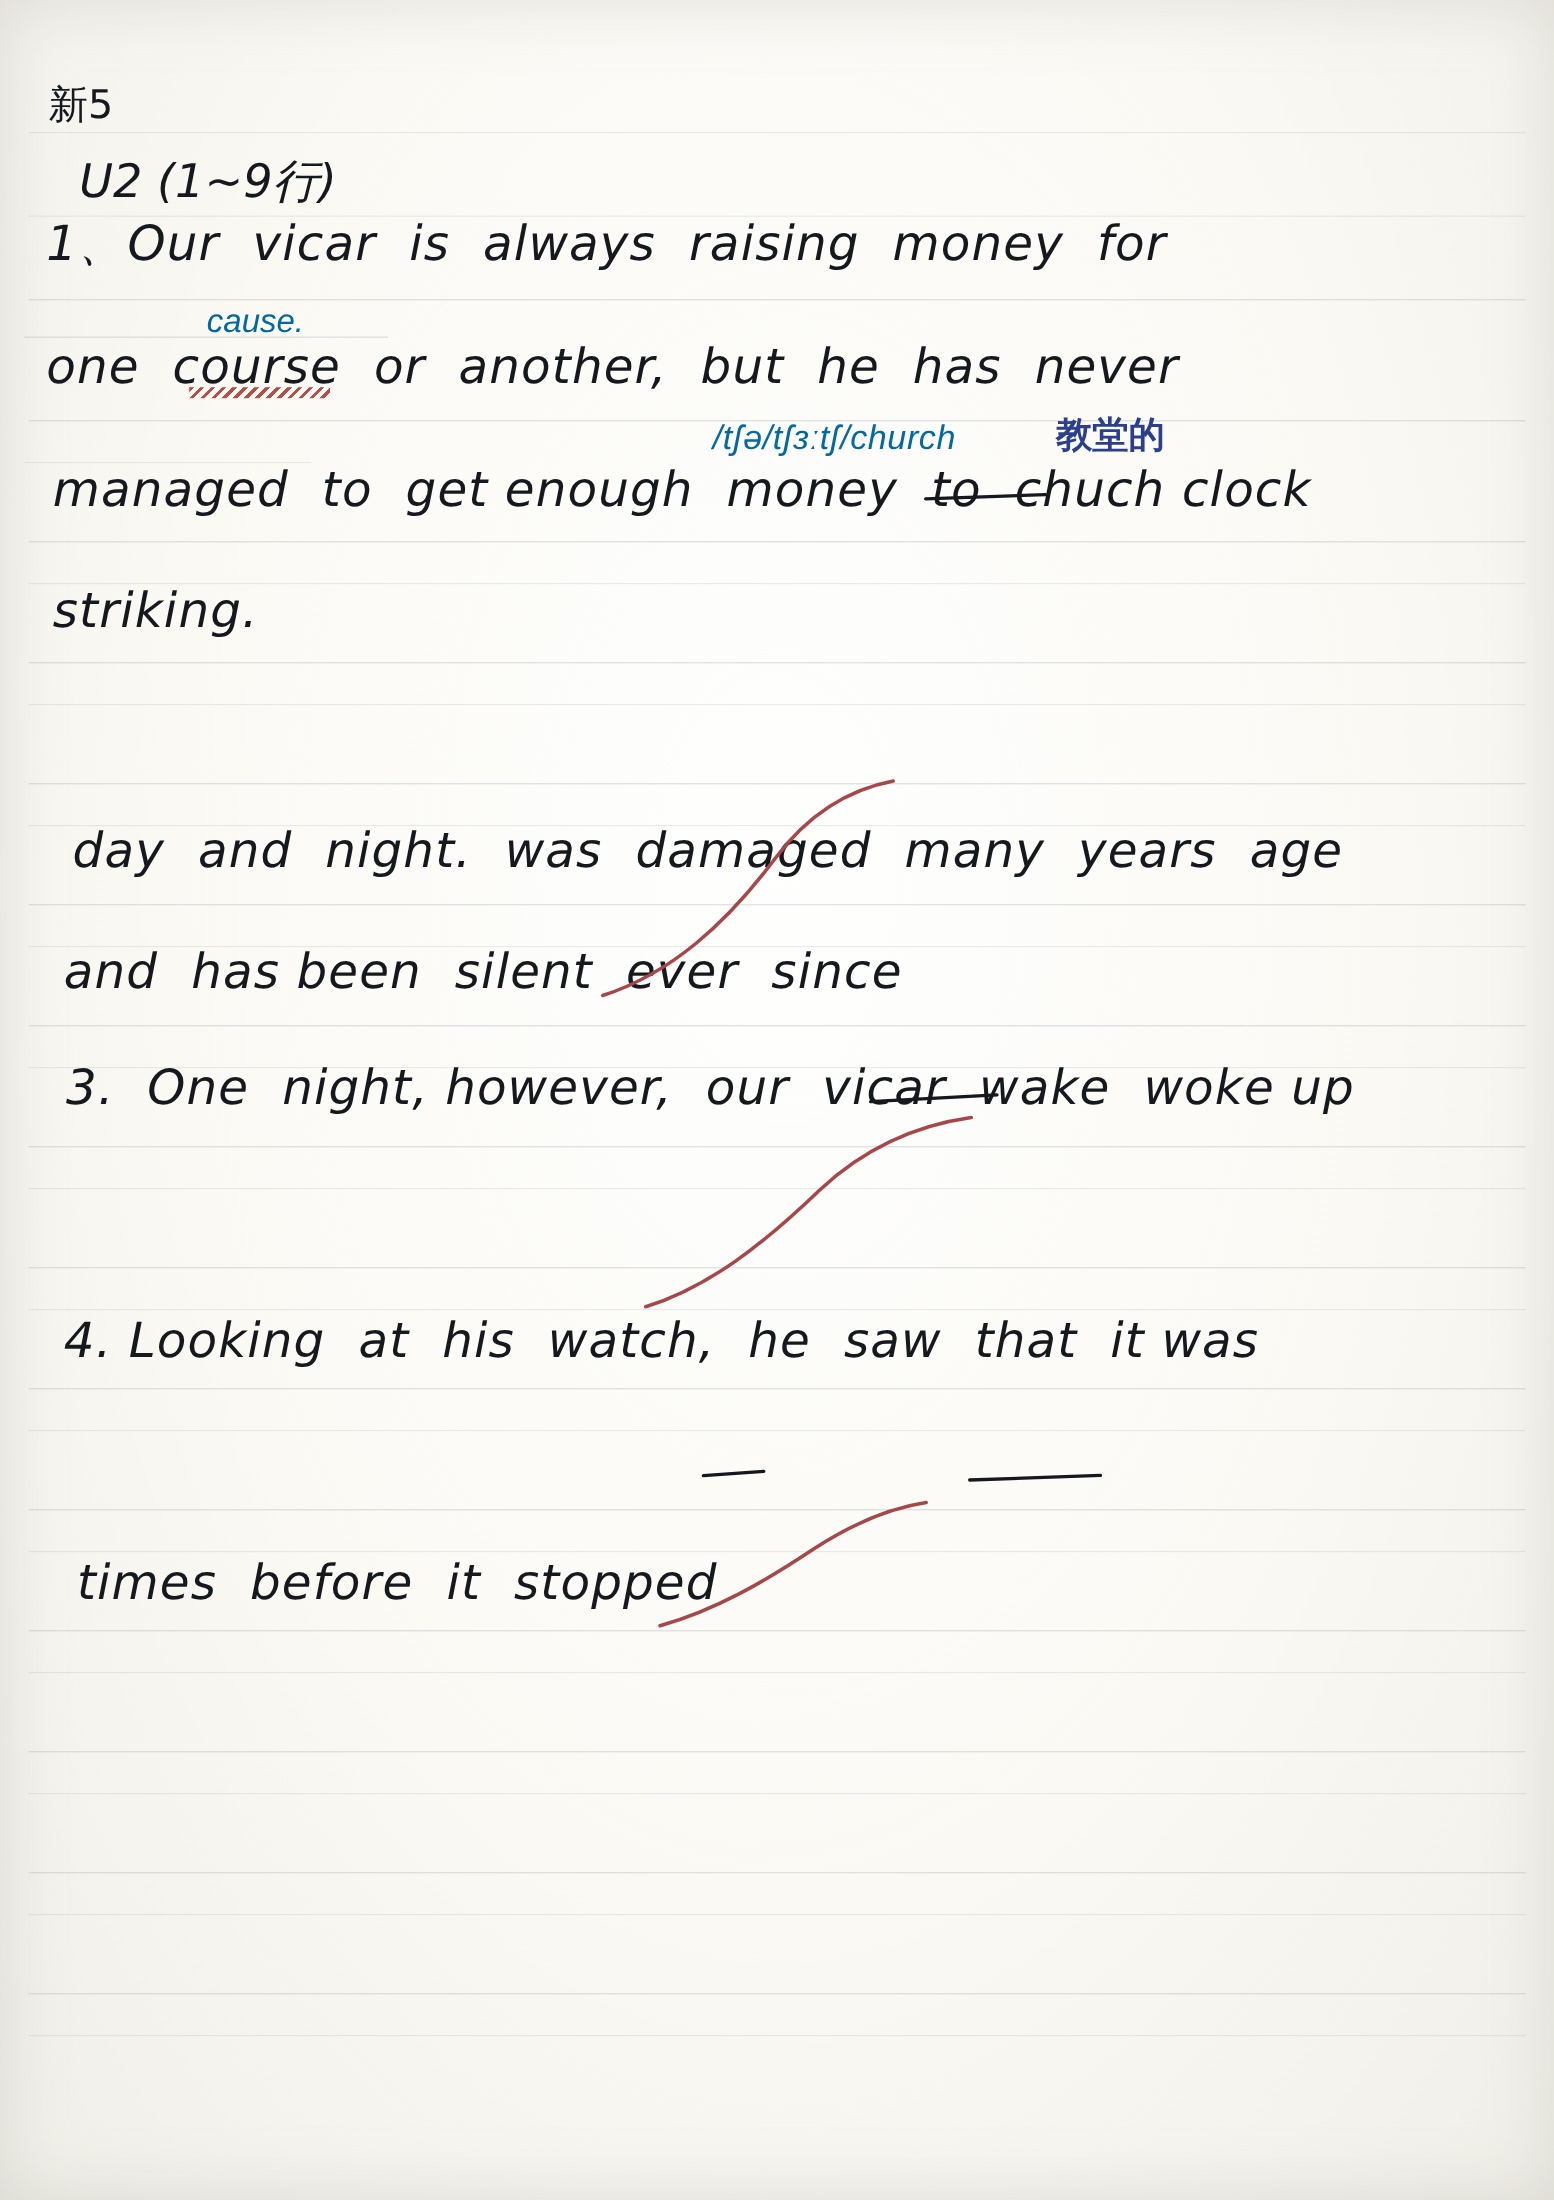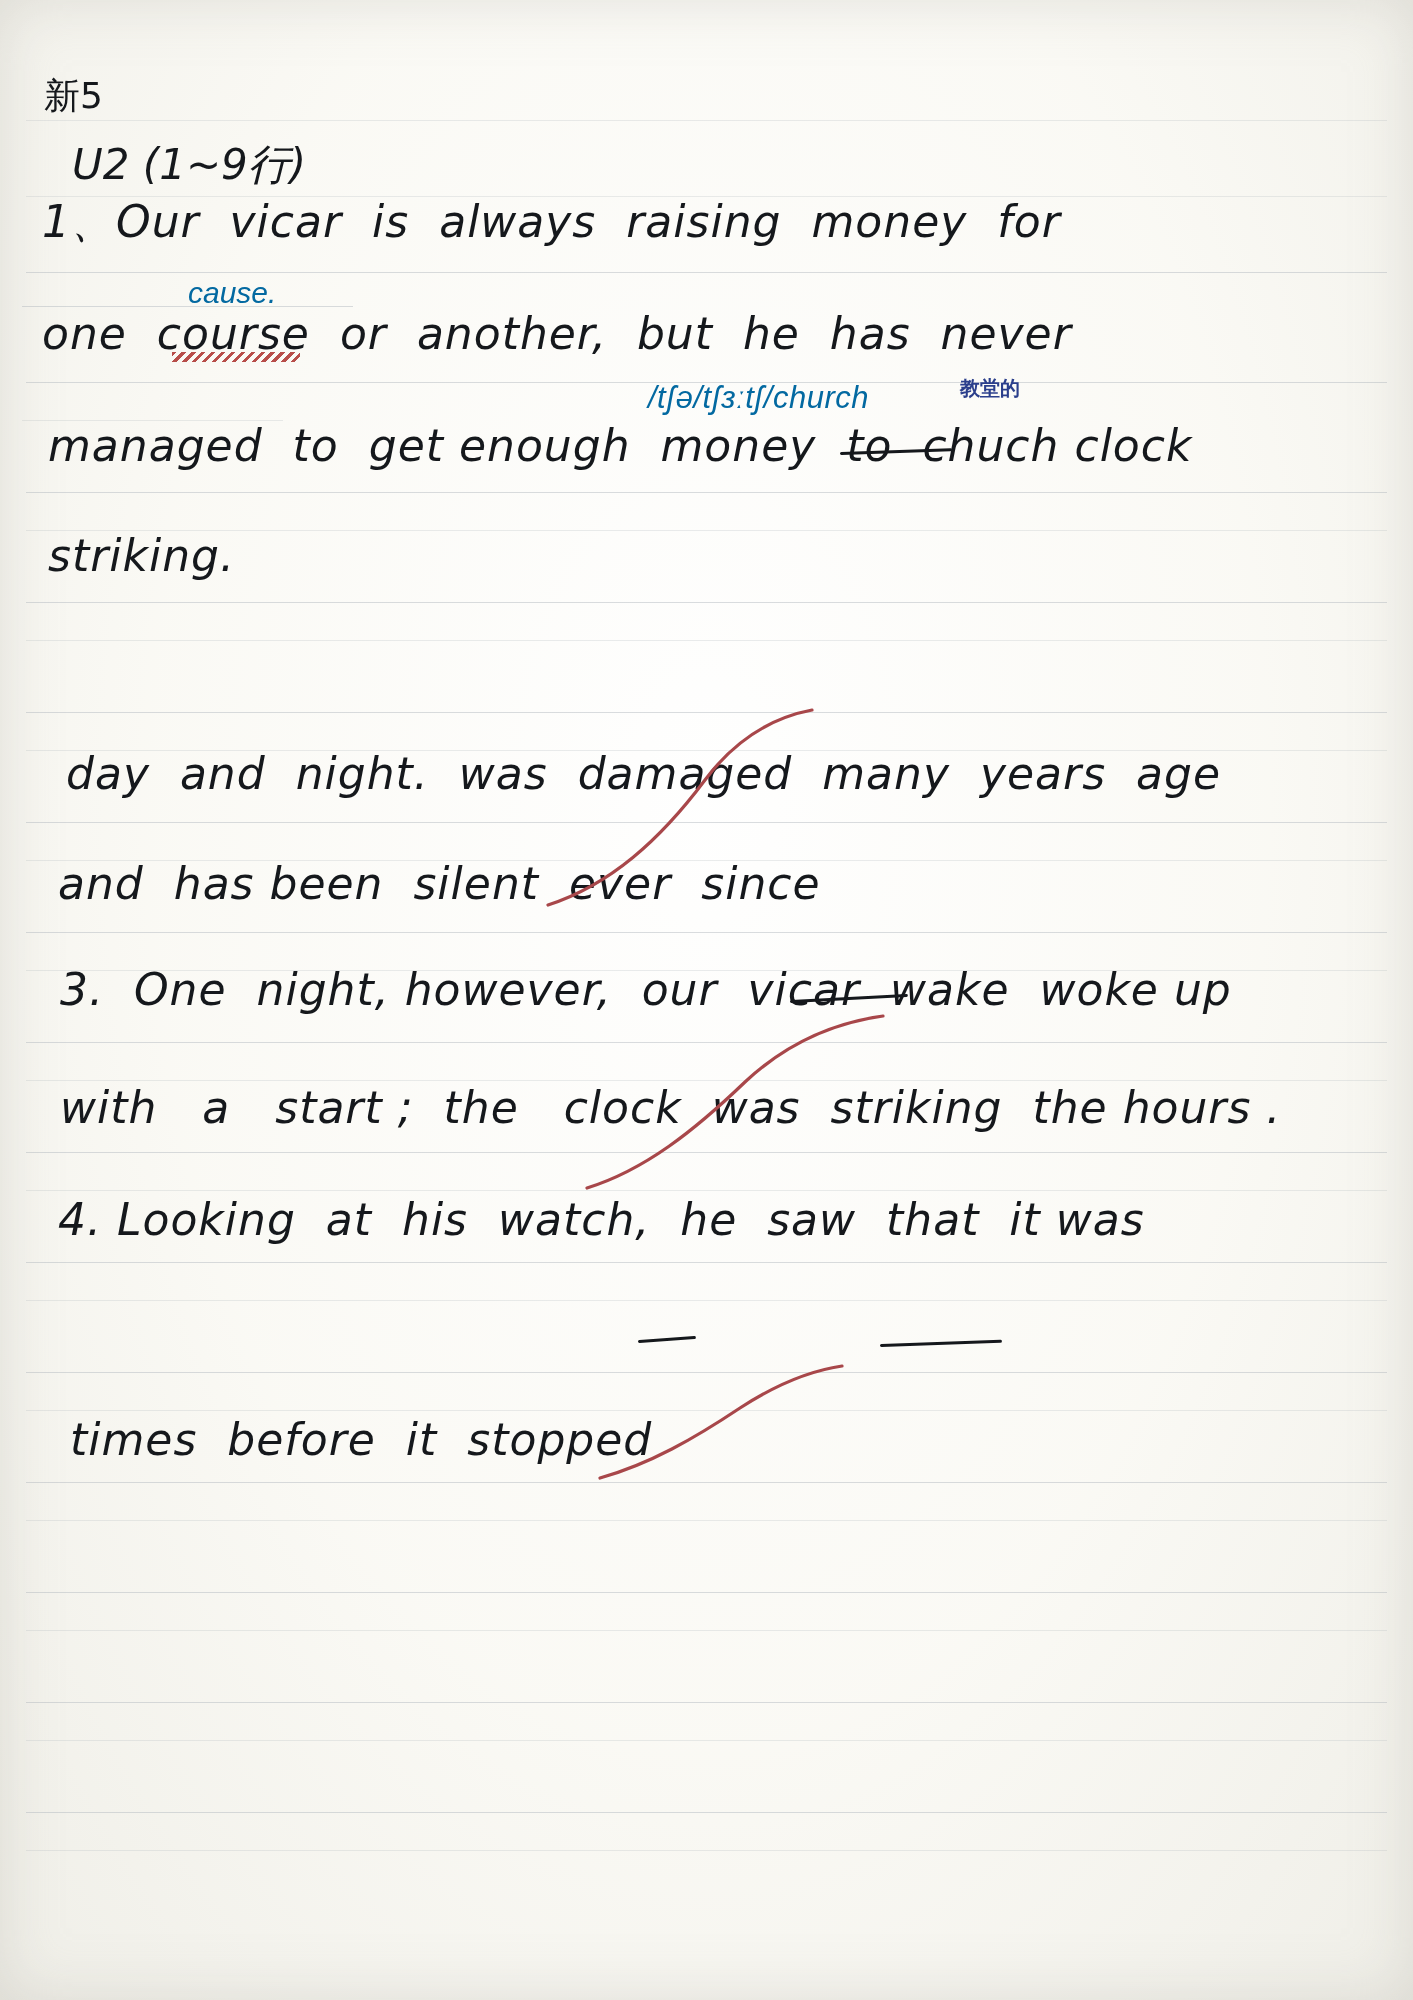--- a/index.html
+++ b/index.html
@@ -165,42 +165,41 @@
   <div class="ink black h-body" style="left:42px; top:200px;">1、Our  vicar  is  always  raising  money  for</div>
 
   <div class="ink red h-small" style="left:188px; top:278px;">cause.</div>
 
   <div class="ink black h-body" style="left:42px; top:312px;">one  course  or  another,  but  he  has  never</div>
 
   <div class="squiggle" style="left:172px; top:352px; width:128px;"></div>
 
   <div class="ink red h-phon" style="left:648px; top:382px;">/tʃə/tʃɜːtʃ/church</div>
 
-  <div class="ink blue cjk" style="left:960px; top:378px; font-size:20px;">教堂的</div>
+  <div class="ink blue cjk" style="left:960px; top:378px; font-size:33px;">教堂的</div>
 
   <div class="ink black h-body" style="left:48px; top:424px;">managed  to  get enough  money  to  chuch clock</div>
 
   <div class="strike black-ink" style="left:840px; top:452px; width:112px; transform: rotate(-2deg);"></div>
 
   <div class="ink black h-body" style="left:48px; top:534px;">striking.</div>
 
 
   <div class="ink black h-body" style="left:58px; top:862px;">and  has been  silent  ever  since</div>
 
   <div class="ink black h-body" style="left:66px; top:752px;">day  and  night.  was  damaged  many  years  age</div>
 
   <svg class="curve" style="left:530px; top:700px; width:300px; height:220px;" viewBox="0 0 300 220">
     <path d="M18 205 C 80 185, 130 140, 175 80 C 205 40, 240 18, 282 10"></path>
   </svg>
 
   <div class="ink black h-body" style="left:60px; top:968px;">3.  One  night, however,  our  vicar  wake  woke up</div>
 
   <div class="strike black-ink" style="left:790px; top:1000px; width:118px; transform: rotate(-3deg);"></div>
 
-  <div class="ink black h-body" style="left:60px; top:1086px;">with   a   start ;  the   clock  was  striking  the hours .</div>
 
   <svg class="curve" style="left:575px; top:1010px; width:320px; height:190px;" viewBox="0 0 320 190">
     <path d="M12 178 C 70 160, 120 120, 170 72 C 215 30, 265 12, 308 6"></path>
   </svg>
 
   <div class="ink black h-body" style="left:58px; top:1198px;">4. Looking  at  his  watch,  he  saw  that  it was</div>
 
 
   <div class="strike black-ink" style="left:638px; top:1340px; width:58px; transform: rotate(-4deg);"></div>
 

